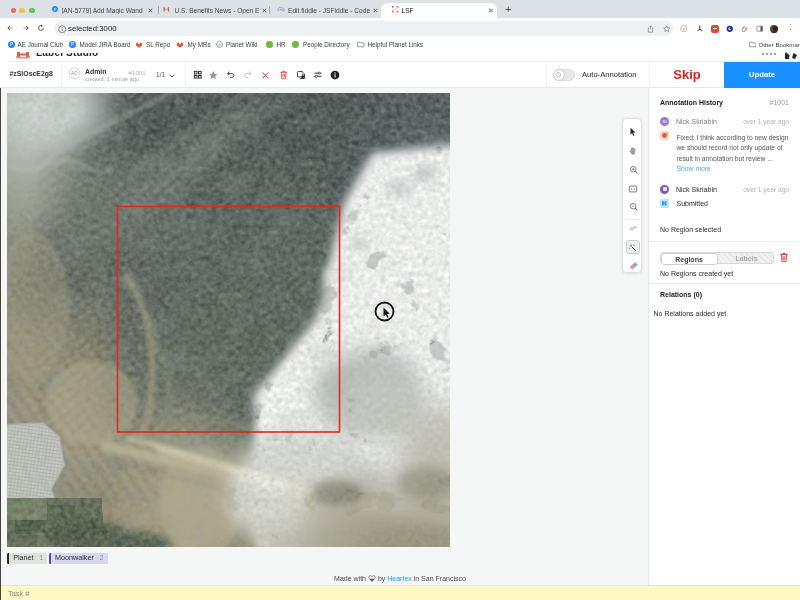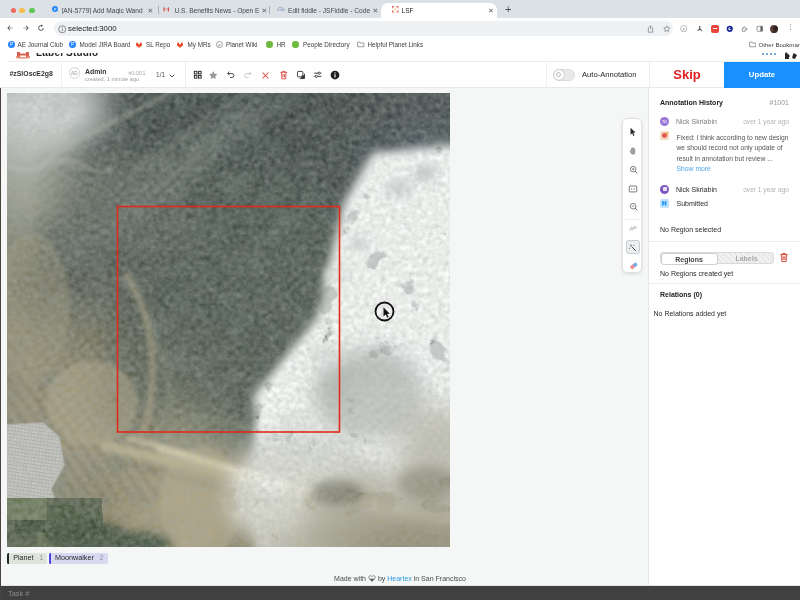--- a/index.html
+++ b/index.html
@@ -20,21 +20,21 @@
   #bookmarks { left:0; top:39px; width:800px; height:11px; background:#fff; }
   .bm { font-size:6.3px; color:#3c4043; top:2px; white-space:nowrap; }
   .bmico { width:6.5px; height:6.5px; border-radius:50%; top:2px; }
   
   #app { left:0; top:50px; width:800px; height:550px; background:#fff; }
   #topbar-sliver { left:0; top:0; width:800px; height:12px; background:#fff; border-bottom:1px solid #ebebeb;margin-left:8px; }
   #toolbar { left:0; top:12px; width:800px; height:26px; background:#fff; border-bottom:1px solid #e8e8e8; }
   .tbsep { width:1px; height:26px; background:#efefef; top:0; }
   #content { left:0; top:38px; width:800px; height:535px; background:#f5f7f7; }
   #sidebar { left:648px; top:0; width:152px; height:535px; background:#fff; border-left:1px solid #e8e8e8; }
-  #footerbar { left:0; top:497px; width:800px; height:15px; background:#404040; border-top:1px solid #e4e4e4; }
+  #footerbar { left:0; top:497px; width:800px; height:15px; background:#fef9c3; border-top:1px solid #e4e4e4; }
   #leftedge { left:0; top:88px; width:1.2px; height:512px; background:#4a423e; }
 </style>
 </head>
 <body>
   <div class="abs" id="tabstrip">
     <div class="abs light" style="left:10.5px;background:#ed6a5e;"></div>
     <div class="abs light" style="left:19.2px;background:#f5bf4f;"></div>
     <div class="abs light" style="left:29.2px;background:#62c554;"></div>
 
     <svg class="abs" style="left:51.5px;top:6px;" width="6" height="6" viewBox="0 0 8 8">

